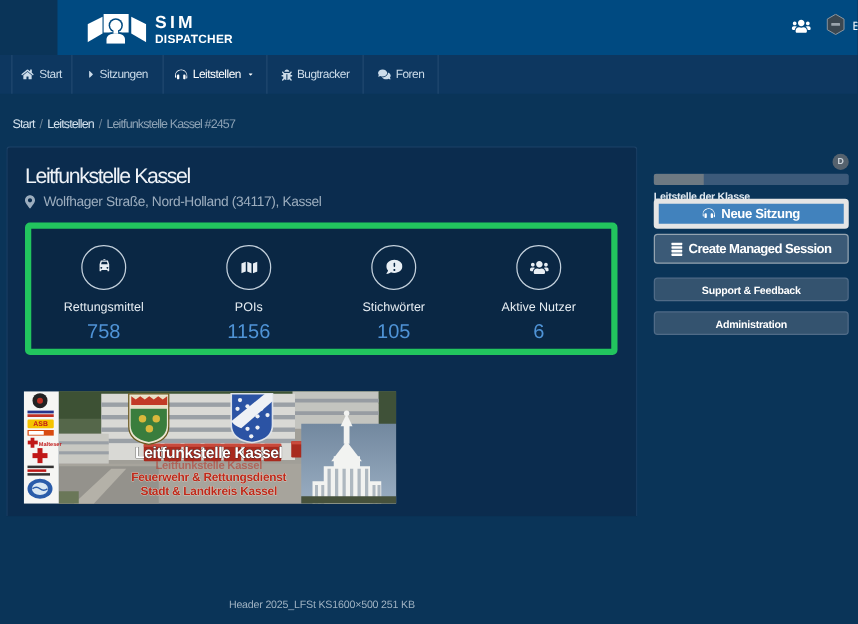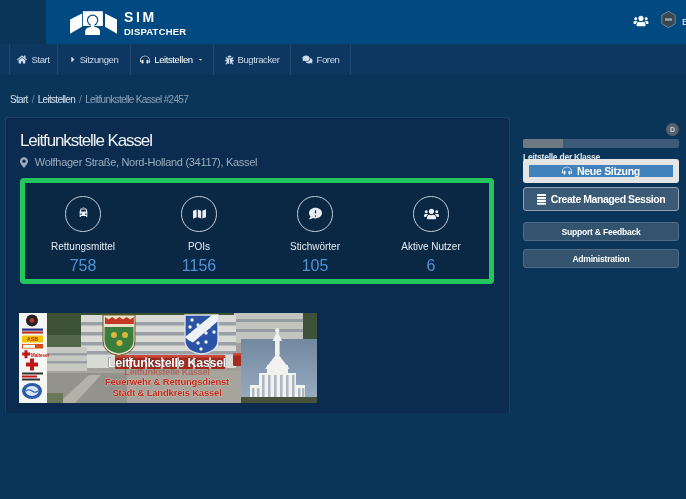--- a/index.html
+++ b/index.html
@@ -46,21 +46,21 @@
 
   .caption { position:absolute; left:0; top:360px; width:100%; text-align:center; font-size:8.5px; letter-spacing:-0.15px; color:#9fb2c2; }
 
   
   .side { position:absolute; left:523px; top:122px; width:156px; }
   .side .klasse { position:absolute; left:0; top:2px; font-size:8.5px; font-weight:bold; letter-spacing:-0.25px; color:#dfe8f0;margin-top:28px; }
   .side .dbadge { position:absolute; left:143px; top:1px; width:13px; height:13px; border-radius:50%; background:#55626e; color:#ccd4db; font-size:7px; font-weight:bold; text-align:center; line-height:13px; }
   .side .prog { position:absolute; left:0; top:17px; width:156px; height:9px; background:#3c5a7a; border-radius:2px; overflow:hidden; }
   .side .prog .fill { width:40px; height:9px; background:#6e7982; }
   .btn { position:absolute; left:0; width:156px; border-radius:3px; display:flex; align-items:center; justify-content:center; color:#fff; font-weight:bold; gap:5px; }
-  .btn-blue { top:37px; height:24px; background:#4182bd; border:6px solid #e5e5e5; font-size:10.5px; letter-spacing:-0.3px; }
+  .btn-blue { top:37px; height:24px; background:#4182bd; border:4px solid #e5e5e5; font-size:10.5px; letter-spacing:-0.3px; }
   .btn-cms  { top:65px; height:24px; background:#3b5a77; border:1px solid #94a3b0; font-size:10.5px; letter-spacing:-0.45px; }
   .btn-sm1  { top:100px; height:19px; background:#34536f; border:1px solid #506b87; font-size:8.5px; letter-spacing:-0.2px;align-items:center; }
   .btn-sm2  { top:127px; height:19px; background:#34536f; border:1px solid #506b87; font-size:8.5px; letter-spacing:-0.2px; }
 </style>
 </head>
 <body>
 
 <div class="tophdr">
   <svg class="logoicon" width="47" height="24" viewBox="0 0 47 24">
     <g fill="#ffffff">
@@ -308,20 +308,21 @@
       </g>
       <rect x="3" y="59.5" width="21" height="2" fill="#333333"></rect>
       <rect x="3" y="62.5" width="15" height="2" fill="#c01818"></rect>
       <rect x="3" y="65.5" width="18" height="2" fill="#333333"></rect>
       <ellipse cx="13" cy="78" rx="10" ry="8" fill="#2a5caa"></ellipse>
       <ellipse cx="13" cy="78" rx="6.5" ry="5" fill="#d8e6f2"></ellipse>
       <path d="M7 78 q3 -2.5 6 0 q3 2.5 6 0" stroke="#2a5caa" stroke-width="1.2" fill="none"></path>
     </g>
   </svg>
 
+  <div class="caption">Header 2025_LFSt KS1600×500 251 KB</div>
 </div>
 
 <div class="side">
   <div class="klasse">Leitstelle der Klasse</div>
   <div class="dbadge">D</div>
   <div class="prog">
       <div class="fill"></div>
     </div>
   <div class="btn btn-blue">
     <svg width="10" height="10" viewBox="0 0 512 512">

